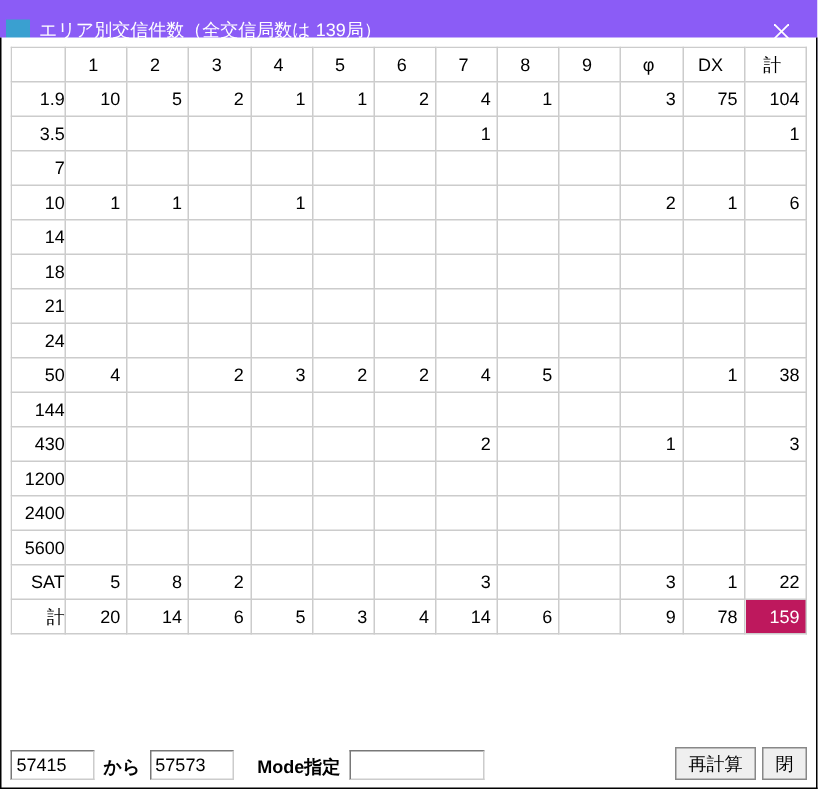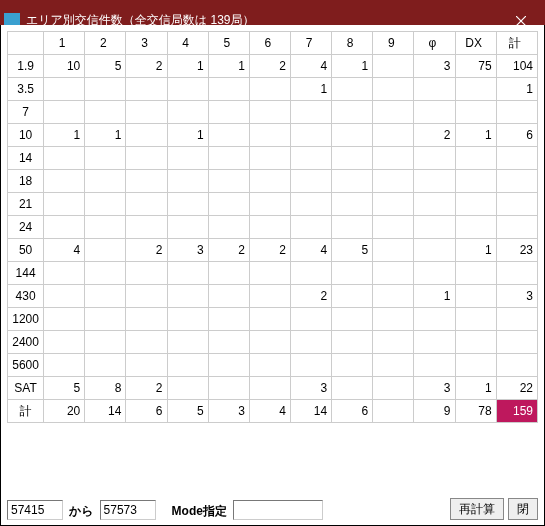--- a/index.html
+++ b/index.html
@@ -6,21 +6,21 @@
   body {
     margin: 0;
     font-family: "MS PGothic", "Yu Gothic", sans-serif;
     font-size: 12px;
     background: #fff;
     width: 545px;
     height: 526px;
     overflow: hidden;
   }
   .titlebar {
-    background: #7f1d1d;
+    background: #8b5cf6;
     color: #fff;
     height: 41px;
     display: flex;
     align-items: center;
     padding: 0 4px 0 4px;
     position: relative;
   }
   .titlebar .icon {
     width: 16px;
     height: 16px;
@@ -67,21 +67,21 @@
     font-weight: normal;
     font-size: 12px;
     background: #fff;
     overflow: hidden;
   }
   table.grid thead th {
     text-align: center;
     background: #fff;
   }
   table.grid th.rowhead {
-    text-align: center;
+    text-align: right;
     padding: 0;
   }
   table.grid .corner { background: #fff; }
   table.grid td.hl {
     background: #be185d;
     color: #fff;
   }
   col.c0 { width: 36px; }
   col.cn { width: 41px; }
 
@@ -290,21 +290,21 @@
             <td></td>
             <td>2</td>
             <td>3</td>
             <td>2</td>
             <td>2</td>
             <td>4</td>
             <td>5</td>
             <td></td>
             <td></td>
             <td>1</td>
-            <td>23</td>
+            <td>38</td>
           </tr>
           <tr>
             <th class="rowhead">144</th>
             <td></td>
             <td></td>
             <td></td>
             <td></td>
             <td></td>
             <td></td>
             <td></td>

